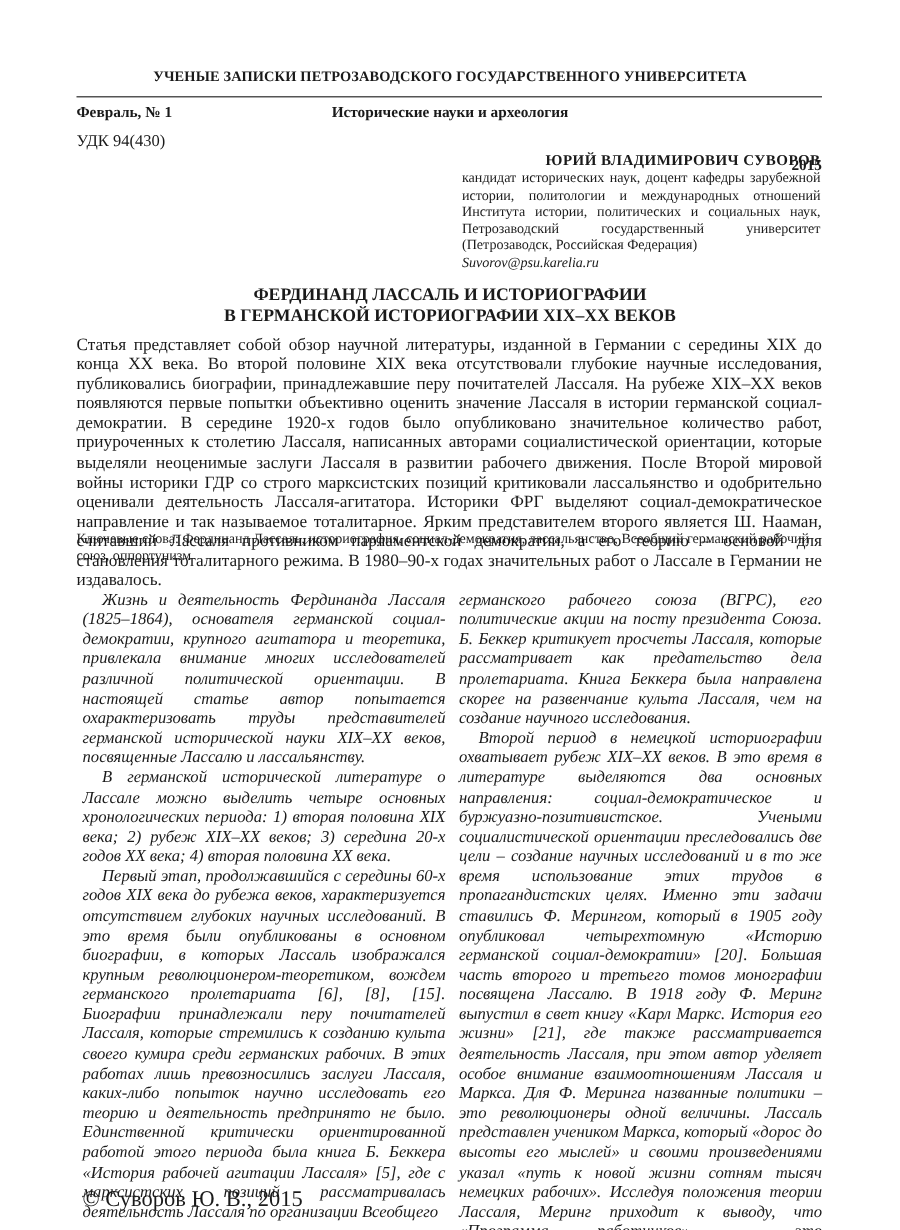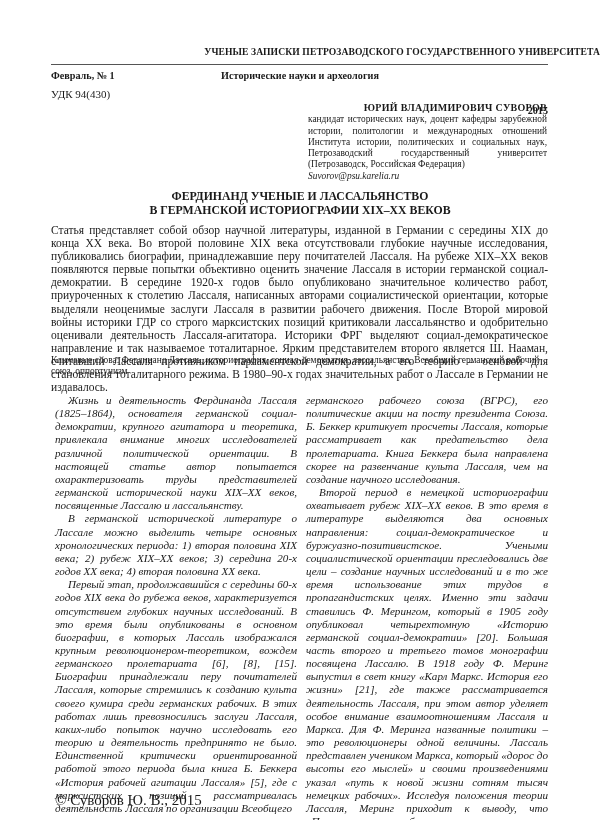--- a/index.html
+++ b/index.html
@@ -1,18 +1,18 @@
 <!DOCTYPE html>
 <html><head>
 <meta charset="utf-8">
 <style>
   html, body { margin:0; padding:0; background:#ffffff; }
   body { width:600px; height:820px; position:relative; overflow:hidden;
          font-family:"Liberation Serif","DejaVu Serif",serif; color:#1a1a1a; }
-  .journal { position:absolute; left:0; right:0; top:46px; text-align:right;
+  .journal { position:absolute; left:0; right:0; top:46px; text-align:center;
              font-weight:bold; font-size:9.6px; letter-spacing:0.1px; }
   .rule { position:absolute; left:51px; width:497px; top:64px; height:0;
           border-top:1px solid #555; }
   .hdr { position:absolute; top:70px; font-weight:bold; font-size:10.2px; }
   .hdr.left { left:51px; } .hdr.center { left:0; right:0; text-align:center; } .hdr.right { right:52px;margin-top:35px; }
   .udk { position:absolute; left:51px; top:88px; font-size:11px; }
   .author { position:absolute; left:308px; width:239px; top:102px; font-size:9.4px; line-height:11.3px; }
   .author-name { text-align:right; font-weight:bold; font-size:10px; letter-spacing:0.3px; margin-bottom:1px; }
   .author-info { text-align:justify; }
   .author-email { font-style:italic; }
@@ -38,21 +38,21 @@
 <div class="hdr right">2015</div>
 <div class="udk">УДК 94(430)</div>
 
 <div class="author">
   <div class="author-name">ЮРИЙ ВЛАДИМИРОВИЧ СУВОРОВ</div>
   <div class="author-info">кандидат исторических наук, доцент кафедры зарубежной истории, политологии и международных отношений Института истории, политических и социальных наук, Петрозаводский государственный университет (Петрозаводск, Российская Федерация)</div>
   <div class="author-email">Suvorov@psu.karelia.ru</div>
 </div>
 
 <div class="title">
-  <div>ФЕРДИНАНД УЧЕНЫЕ И ЛАССАЛЬЯНСТВО</div>
+  <div>ФЕРДИНАНД ЛАССАЛЬ И ИСТОРИОГРАФИИ</div>
   <div>В ГЕРМАНСКОЙ ИСТОРИОГРАФИИ XIX–XX ВЕКОВ</div>
 </div>
 
 <div class="abstract">Статья представляет собой обзор научной литературы, изданной в Германии с середины XIX до конца XX века. Во второй половине XIX века отсутствовали глубокие научные исследования, публиковались биографии, принадлежавшие перу почитателей Лассаля. На рубеже XIX–XX веков появляются первые попытки объективно оценить значение Лассаля в истории германской социал-демократии. В середине 1920-х годов было опубликовано значительное количество работ, приуроченных к столетию Лассаля, написанных авторами социалистической ориентации, которые выделяли неоценимые заслуги Лассаля в развитии рабочего движения. После Второй мировой войны историки ГДР со строго марксистских позиций критиковали лассальянство и одобрительно оценивали деятельность Лассаля-агитатора. Историки ФРГ выделяют социал-демократическое направление и так называемое тоталитарное. Ярким представителем второго является Ш. Нааман, считавший Лассаля противником парламентской демократии, а его теорию – основой для становления тоталитарного режима. В 1980–90-х годах значительных работ о Лассале в Германии не издавалось.</div>
 <div class="keywords">Ключевые слова: Фердинанд Лассаль, историография, социал-демократия, лассальянство, Всеобщий германский рабочий союз, оппортунизм</div>
 
 <div class="col left">
   <p>Жизнь и деятельность Фердинанда Лассаля (1825–1864), основателя германской социал-демократии, крупного агитатора и теоретика, привлекала внимание многих исследователей различной политической ориентации. В настоящей статье автор попытается охарактеризовать труды представителей германской исторической науки XIX–XX веков, посвященные Лассалю и лассальянству.</p>
   <p>В германской исторической литературе о Лассале можно выделить четыре основных хронологических периода: 1) вторая половина XIX века; 2) рубеж XIX–XX веков; 3) середина 20-х годов XX века; 4) вторая половина XX века.</p>
   <p>Первый этап, продолжавшийся с середины 60-х годов XIX века до рубежа веков, характеризуется отсутствием глубоких научных исследований. В это время были опубликованы в основном биографии, в которых Лассаль изображался крупным революционером-теоретиком, вождем германского пролетариата [6], [8], [15]. Биографии принадлежали перу почитателей Лассаля, которые стремились к созданию культа своего кумира среди германских рабочих. В этих работах лишь превозносились заслуги Лассаля, каких-либо попыток научно исследовать его теорию и деятельность предпринято не было. Единственной критически ориентированной работой этого периода была книга Б. Беккера «История рабочей агитации Лассаля» [5], где с марксистских позиций рассматривалась деятельность Лассаля по организации Всеобщего</p>

